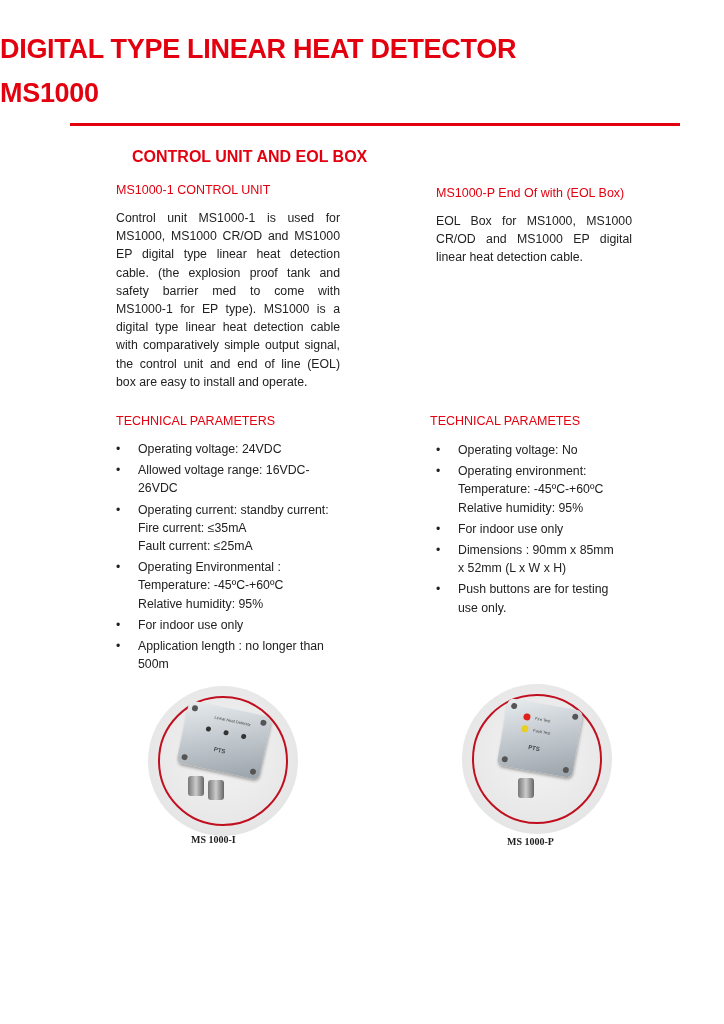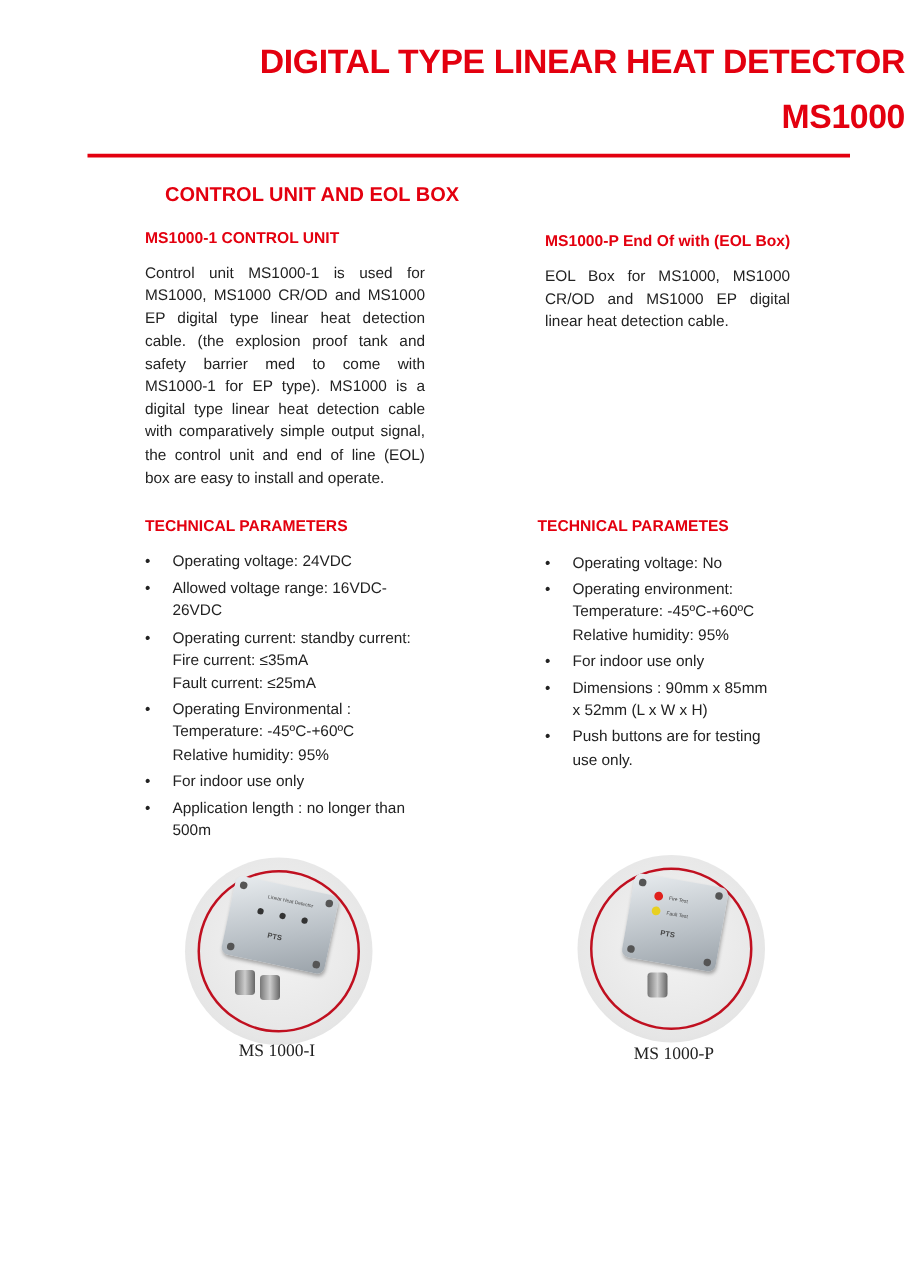--- a/index.html
+++ b/index.html
@@ -1,36 +1,36 @@
 <!DOCTYPE html>
 <html><head>
 <meta charset="utf-8">
 <style>
   html, body { margin: 0; padding: 0; background: #ffffff; }
   body { width: 724px; height: 1024px; position: relative; overflow: hidden; font-family: "Liberation Sans", sans-serif; color: #222; }
-  .title { position: absolute; left: 0; width: 724px; text-align: right; color: #e3000f; font-weight: bold; font-size: 27px; letter-spacing: -0.3px; }
+  .title { position: absolute; left: 0; width: 724px; text-align: left; color: #e3000f; font-weight: bold; font-size: 27px; letter-spacing: -0.3px; }
   .title.l1 { top: 34px; }
   .title.l2 { top: 78px; }
   .rule { position: absolute; left: 70px; top: 123px; width: 610px; height: 3px; background: #e3000f; }
   .h2 { position: absolute; color: #e3000f; font-weight: bold; font-size: 16px; }
-  .h3 { position: absolute; color: #e3000f; font-weight: bold; font-size: 12.5px; }
+  .h3 { position: absolute; color: #e3000f; font-weight: normal; font-size: 12.5px; }
   .para { position: absolute; font-size: 12.3px; line-height: 18.2px; text-align: justify; color: #222; }
   .para.lastline { text-align-last: left; }
   ul.params { position: absolute; margin: 0; padding: 0; list-style: none; font-size: 12.3px; line-height: 18.2px; color: #222; }
   ul.params li { position: relative; padding-left: 22px; margin-bottom: 3px; }
   ul.params li .bullet { position: absolute; left: 0; top: 0; }
   ul.params li .line { display: block; }
   .photo { position: absolute; width: 150px; height: 150px; border-radius: 50%; background: radial-gradient(circle at 50% 45%, #f4f4f4 0%, #e6e6e6 70%, #d8d8d8 100%); }
   .photo .ring { position: absolute; left: 10px; top: 10px; width: 126px; height: 126px; border: 2px solid #c01020; border-radius: 50%; }
   .photo .box { position: absolute; background: linear-gradient(160deg, #e8ecef 0%, #b9c0c6 60%, #9aa2a9 100%); border-radius: 6px; box-shadow: 1px 2px 3px rgba(0,0,0,0.3); }
   .photo .screw { position: absolute; width: 6px; height: 6px; border-radius: 50%; background: #555; }
   .photo .gland { position: absolute; width: 16px; height: 20px; background: linear-gradient(90deg, #777, #ccc, #666); border-radius: 3px; }
   .photo .led { position: absolute; width: 5px; height: 5px; border-radius: 50%; }
   .photo .tiny { position: absolute; font-size: 4px; color: #444; white-space: nowrap; }
-  .caption { position: absolute; font-family: "Liberation Serif", serif; font-size: 14px; color: #222; }
+  .caption { position: absolute; font-family: "Liberation Serif", serif; font-size: 10px; color: #222; font-weight: bold; }
 </style>
 </head>
 <body>
 
 <div class="title l1">DIGITAL TYPE LINEAR HEAT DETECTOR</div>
 <div class="title l2">MS1000</div>
 <div class="rule"></div>
 
 <div class="h2" style="left:132px; top:148px;">CONTROL UNIT AND EOL BOX</div>
 

